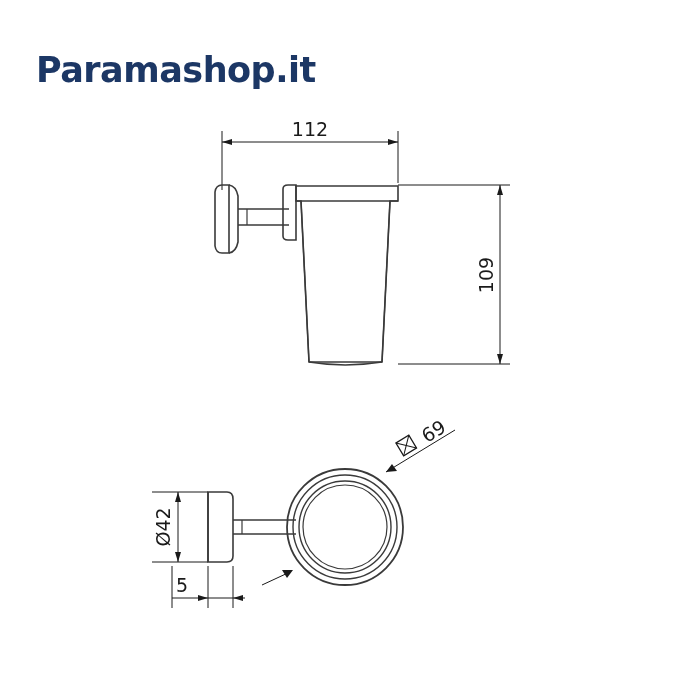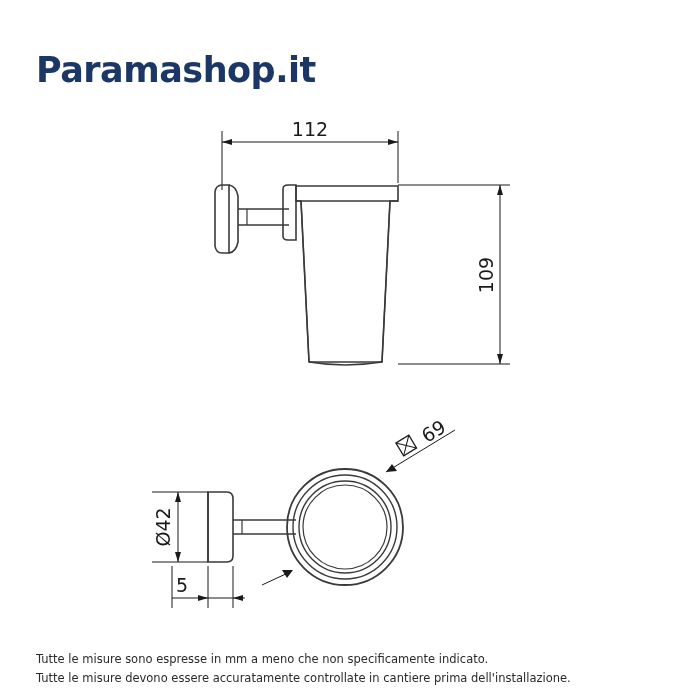--- a/index.html
+++ b/index.html
@@ -138,18 +138,14 @@
       <polygon points="386,472 397,471 392,464" fill="#1a1a1a"></polygon>
       <g transform="rotate(-31 410 445)">
         <rect x="399" y="436" width="15" height="15" fill="none" stroke="#1a1a1a" stroke-width="1.3"></rect>
         <line x1="399" y1="436" x2="414" y2="451" stroke="#1a1a1a" stroke-width="1"></line>
         <line x1="414" y1="436" x2="399" y2="451" stroke="#1a1a1a" stroke-width="1"></line>
       </g>
       <text class="dim-label" x="437" y="437" text-anchor="middle" transform="rotate(-31 437 437)">69</text>
     </g>
   </svg>
 
-  <div class="footnotes">
-    <div>Tutte le misure sono espresse in mm a meno che non specificamente indicato.</div>
-    <div>Tutte le misure devono essere accuratamente controllate in cantiere prima dell'installazione.</div>
-  </div>
 
 </div>
 
 </body></html>

